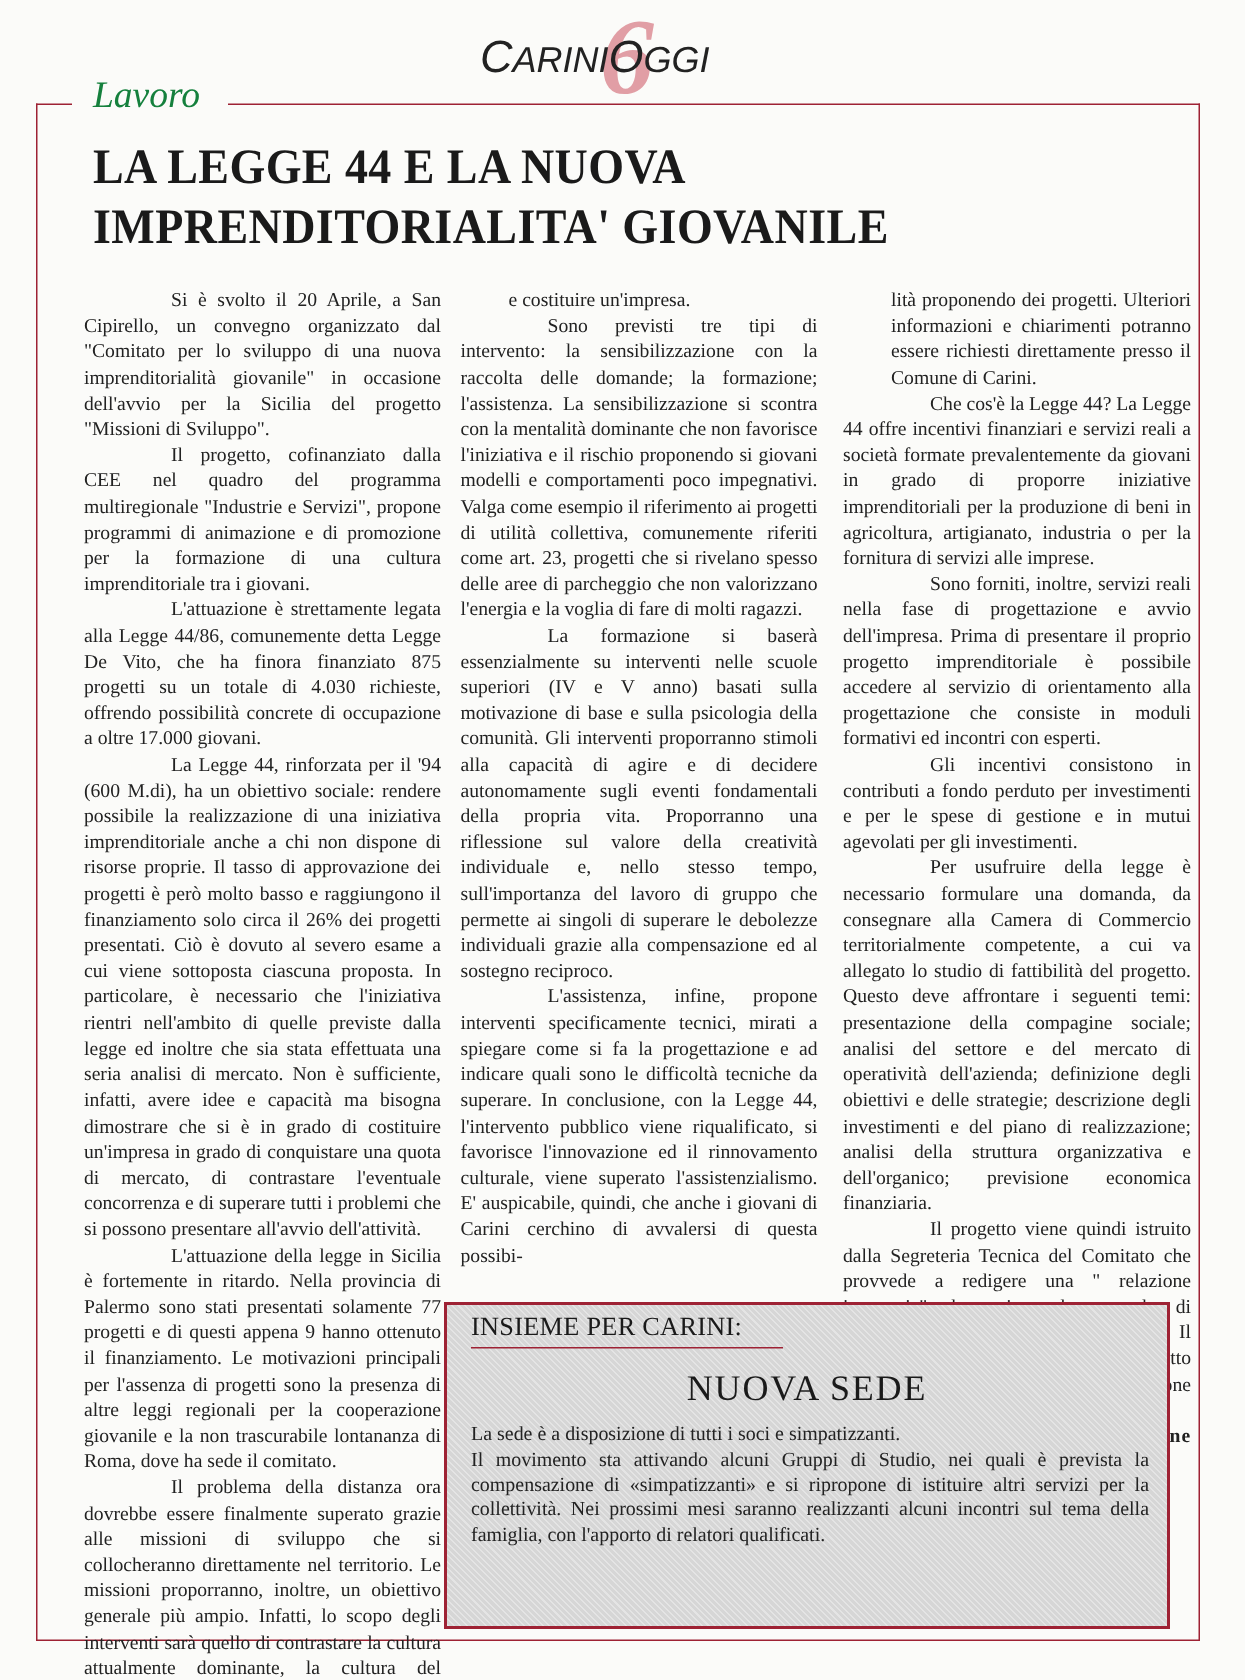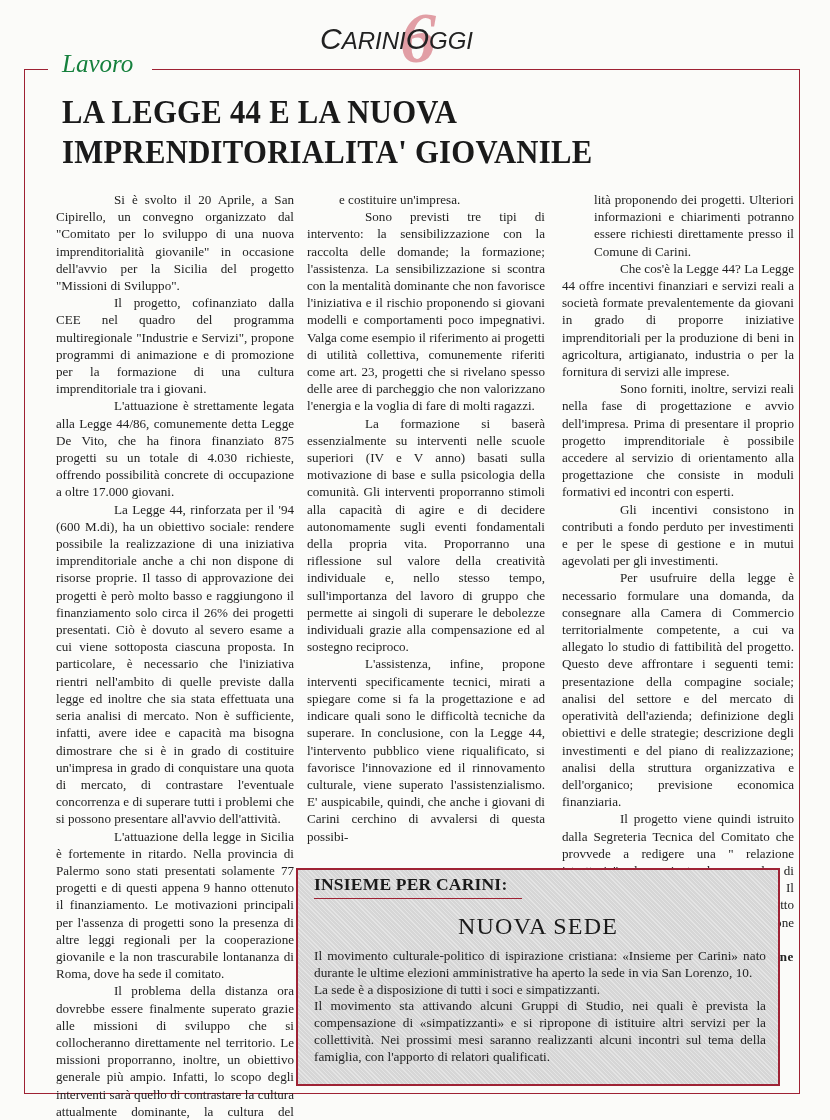--- a/index.html
+++ b/index.html
@@ -16,21 +16,21 @@
   .headline{position:absolute;left:62px;top:92px;font-family:"Liberation Serif",serif;font-weight:bold;font-size:33px;line-height:40px;letter-spacing:.3px;color:#1a1a1a;transform:scaleX(.93);transform-origin:left top;}
   .col{position:absolute;font-size:13.1px;line-height:17.2px;text-align:justify;color:#222;}
   .col p{margin:0;text-indent:58px;}
   .col p.noind{text-indent:0;margin-left:32px;}
   .c1{left:56px;top:191px;width:238px;}
   .c2{left:307px;top:191px;width:238px;}
   .c3{left:562px;top:191px;width:232px;}
   .sign{text-align:right;font-weight:bold;letter-spacing:.6px;text-indent:0 !important;}
   .box{position:absolute;left:296px;top:868px;width:484px;height:218px;border:2px solid #9e2234;box-sizing:border-box;
        background-color:#d6d6d6;background-image:repeating-linear-gradient(45deg,rgba(255,255,255,.35) 0 1px,transparent 1px 3px);}
-  .box-title{position:absolute;left:16px;top:4px;font-weight:bold;font-size:17.5px;letter-spacing:.2px;color:#1a1a1a;}
+  .box-title{position:absolute;left:16px;top:4px;font-weight:normal;font-size:17.5px;letter-spacing:.2px;color:#1a1a1a;}
   .box-rule{position:absolute;left:16px;top:28px;width:208px;height:0;border-top:1.5px solid #9e2234;}
   .box-head{position:absolute;left:0;width:100%;top:43px;text-align:center;font-weight:normal;font-size:24px;letter-spacing:1.2px;color:#1a1a1a;}
   .box-body{position:absolute;left:16px;top:78px;width:452px;font-size:13.3px;line-height:16.8px;text-align:justify;color:#222;}
   .box-body p{margin:0;}
 </style>
 </head>
 <body>
 
 <div class="page">
 
@@ -74,19 +74,18 @@
     <p>Per usufruire della legge è necessario formulare una domanda, da consegnare alla Camera di Commercio territorialmente competente, a cui va allegato lo studio di fattibilità del progetto. Questo deve affrontare i seguenti temi: presentazione della compagine sociale; analisi del settore e del mercato di operatività dell'azienda; definizione degli obiettivi e delle strategie; descrizione degli investimenti e del piano di realizzazione; analisi della struttura organizzativa e dell'organico; previsione economica finanziaria.</p>
     <p>Il progetto viene quindi istruito dalla Segreteria Tecnica del Comitato che provvede a redigere una " relazione istruttoria" ed esaminato da un nucleo di valutazione che esprime un "parere". Il Comitato decide l'ammissione del progetto alle agevolazioni sulla base della "relazione istruttoria" e del "parere".</p>
     <p class="sign">Giuseppe Monteleone</p>
   </div>
 
   <div class="box">
     <div class="box-title">INSIEME PER CARINI:</div>
     <div class="box-rule"></div>
     <div class="box-head">NUOVA  SEDE</div>
     <div class="box-body">
-      <p>Il movimento culturale-politico di ispirazione cristiana: «Insieme per Carini» nato durante le ultime elezioni amministrative ha aperto la sede in via San Lorenzo, 10.</p>
       <p>La sede è a disposizione di tutti i soci e simpatizzanti.</p>
       <p>Il movimento sta attivando alcuni Gruppi di Studio, nei quali è prevista la compensazione di «simpatizzanti» e si ripropone di istituire altri servizi per la collettività. Nei prossimi mesi saranno realizzanti alcuni incontri sul tema della famiglia, con l'apporto di relatori qualificati.</p>
     </div>
   </div>
 
 </div>
 
 </body></html>

